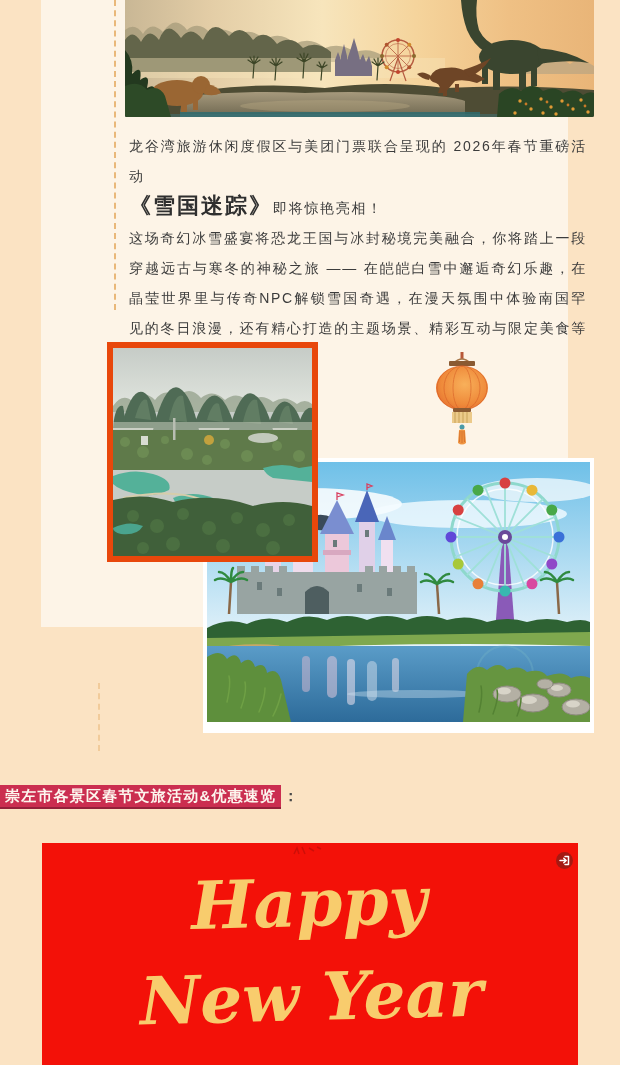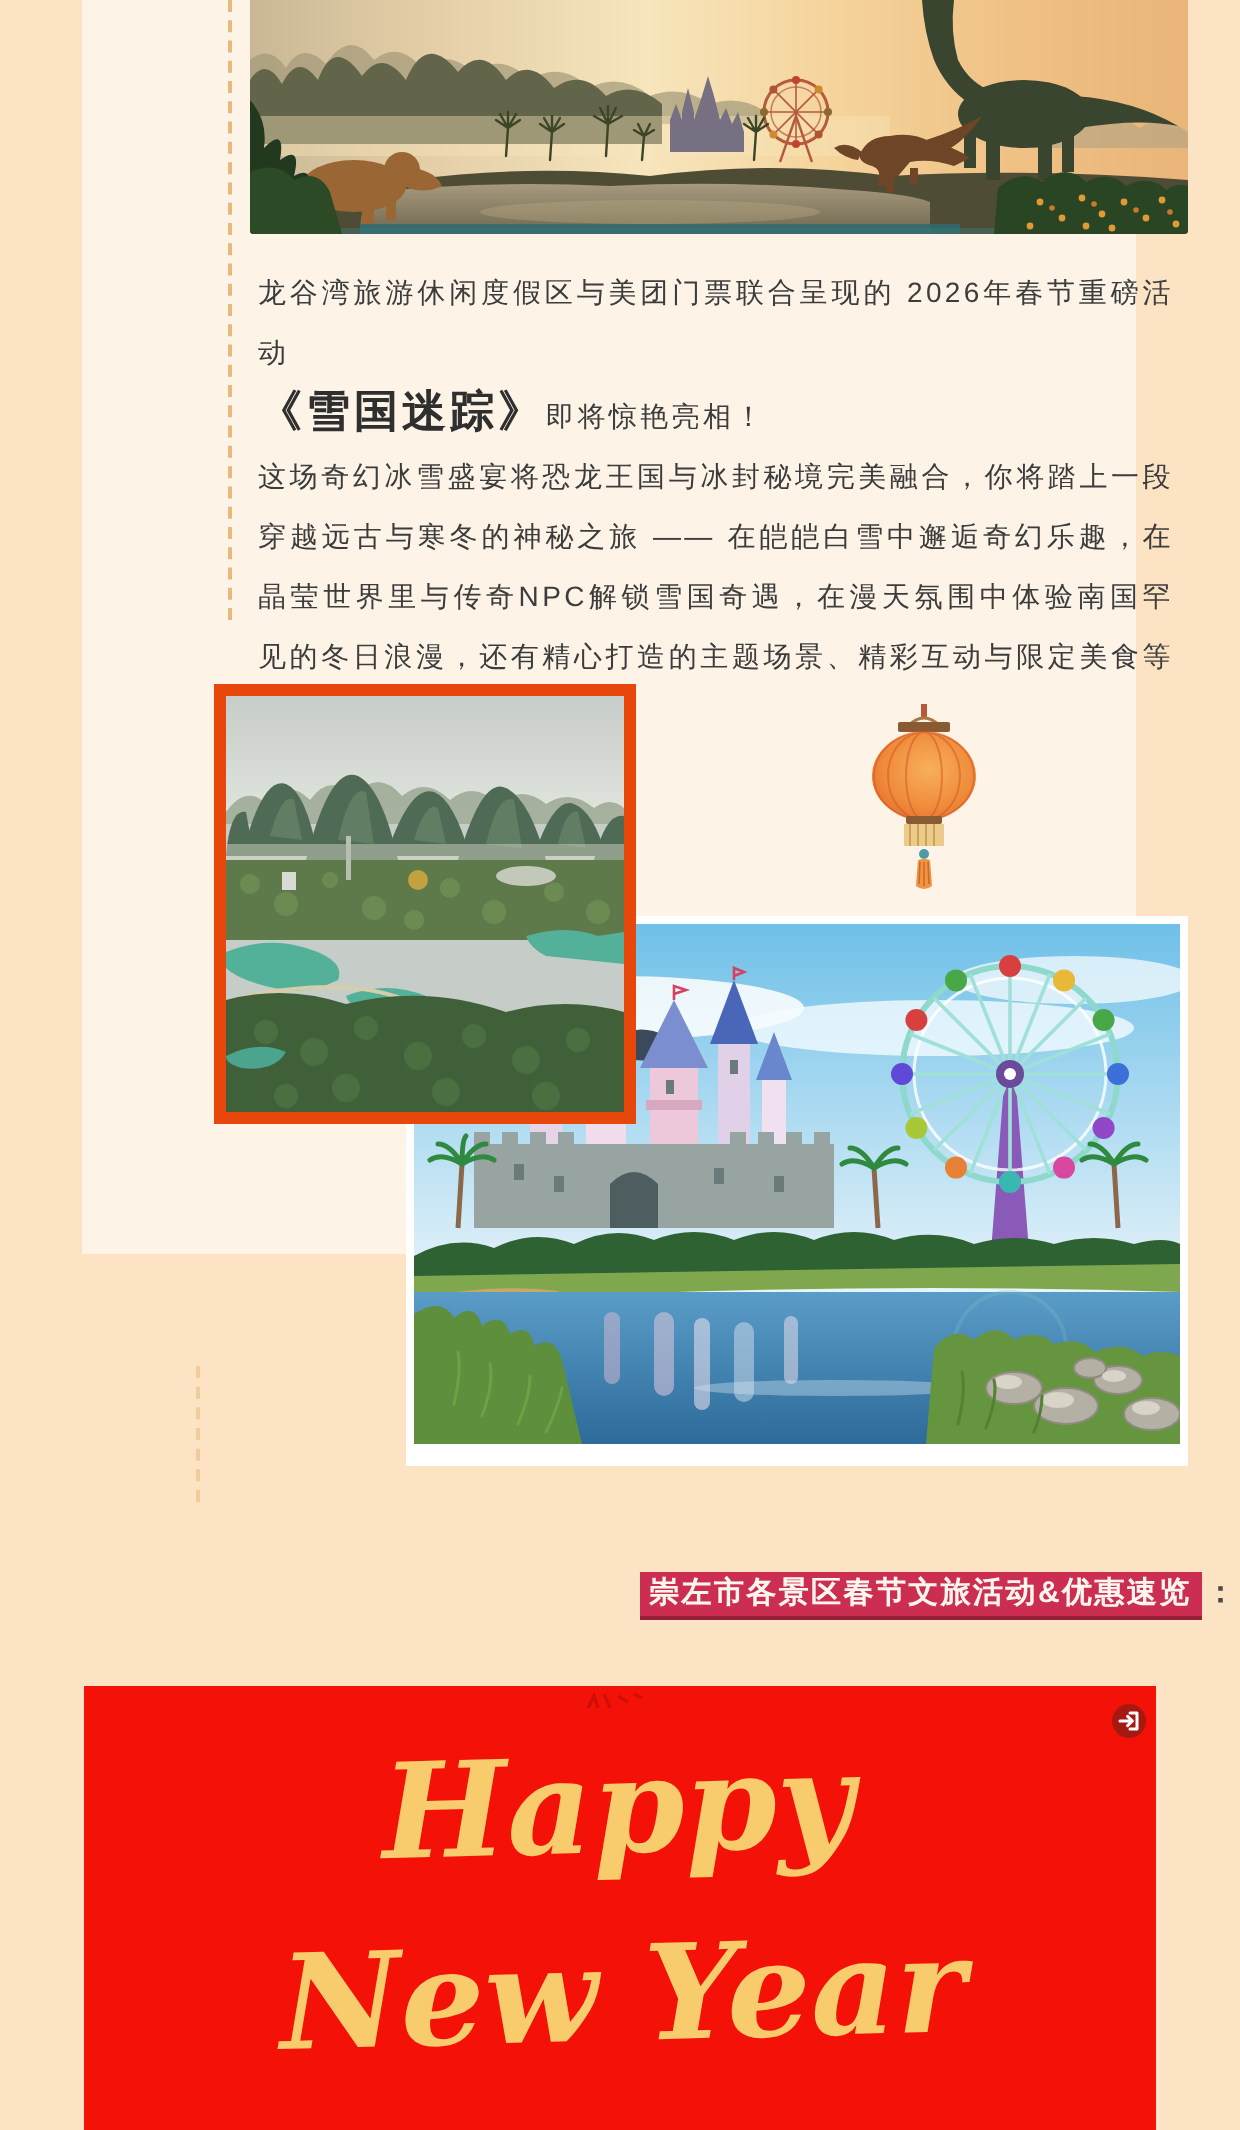--- a/index.html
+++ b/index.html
@@ -31,21 +31,21 @@
     position:absolute;left:162px;top:458px;width:391px;height:275px;
     background:#ffffff;box-sizing:border-box;padding:4px 4px 11px 4px;
   }
   .castle-card svg{display:block;}
   .aerial-photo{
     position:absolute;left:66px;top:342px;width:199px;height:208px;
     border:6px solid #e8470b;background:#c6ccc7;
   }
   .lantern{position:absolute;left:391px;top:351px;width:60px;height:96px;}
   .section-heading{
-    position:absolute;left:0;top:787px;width:619px;text-align:right;
+    position:absolute;left:0;top:787px;width:619px;text-align:left;
     font-size:15px;font-weight:bold;letter-spacing:1.2px;
   }
   .hl{
     background:#cb2e50;color:#fdf6ee;padding:2px 5px 3px 5px;
     border-bottom:2px solid #94203a;
   }
   .hl-suffix{color:#4a4a4a;font-weight:bold;margin-left:2px;}
   .banner{
     position:absolute;left:42px;top:843px;width:536px;height:222px;
     background:#f31108;overflow:hidden;

